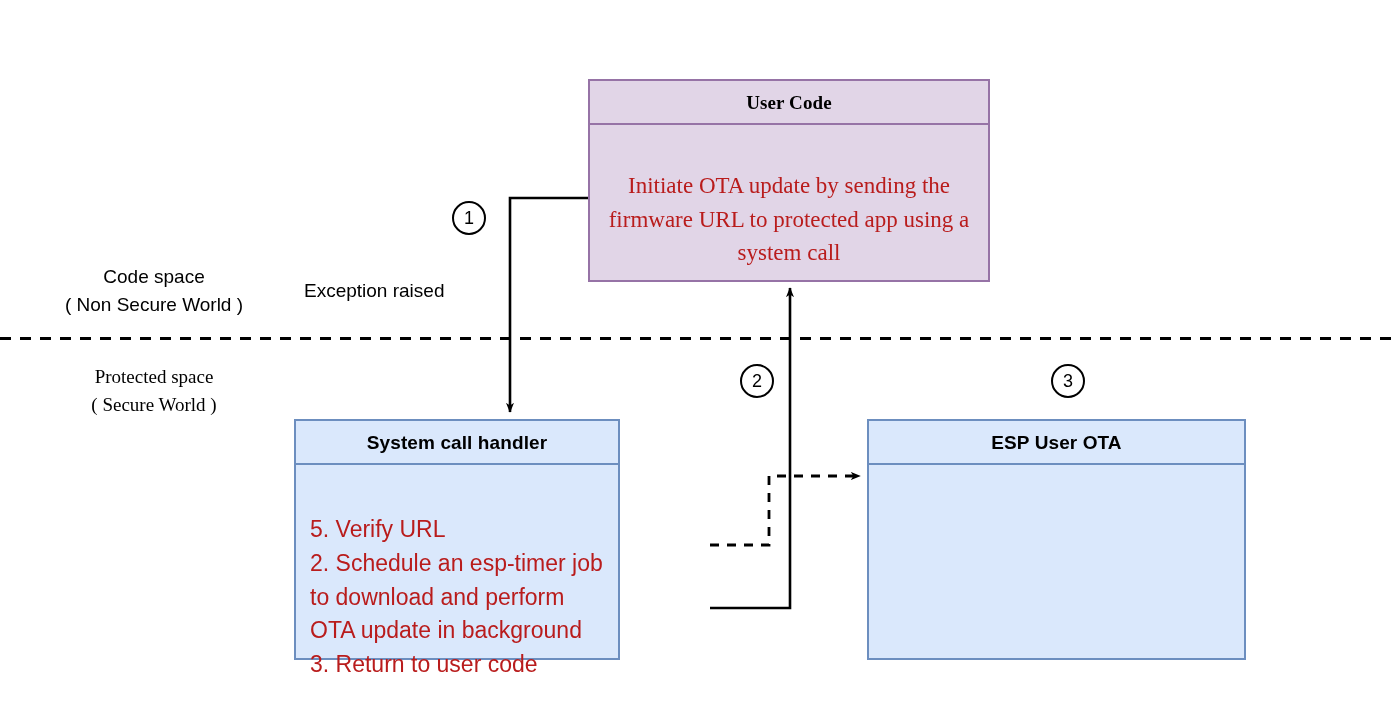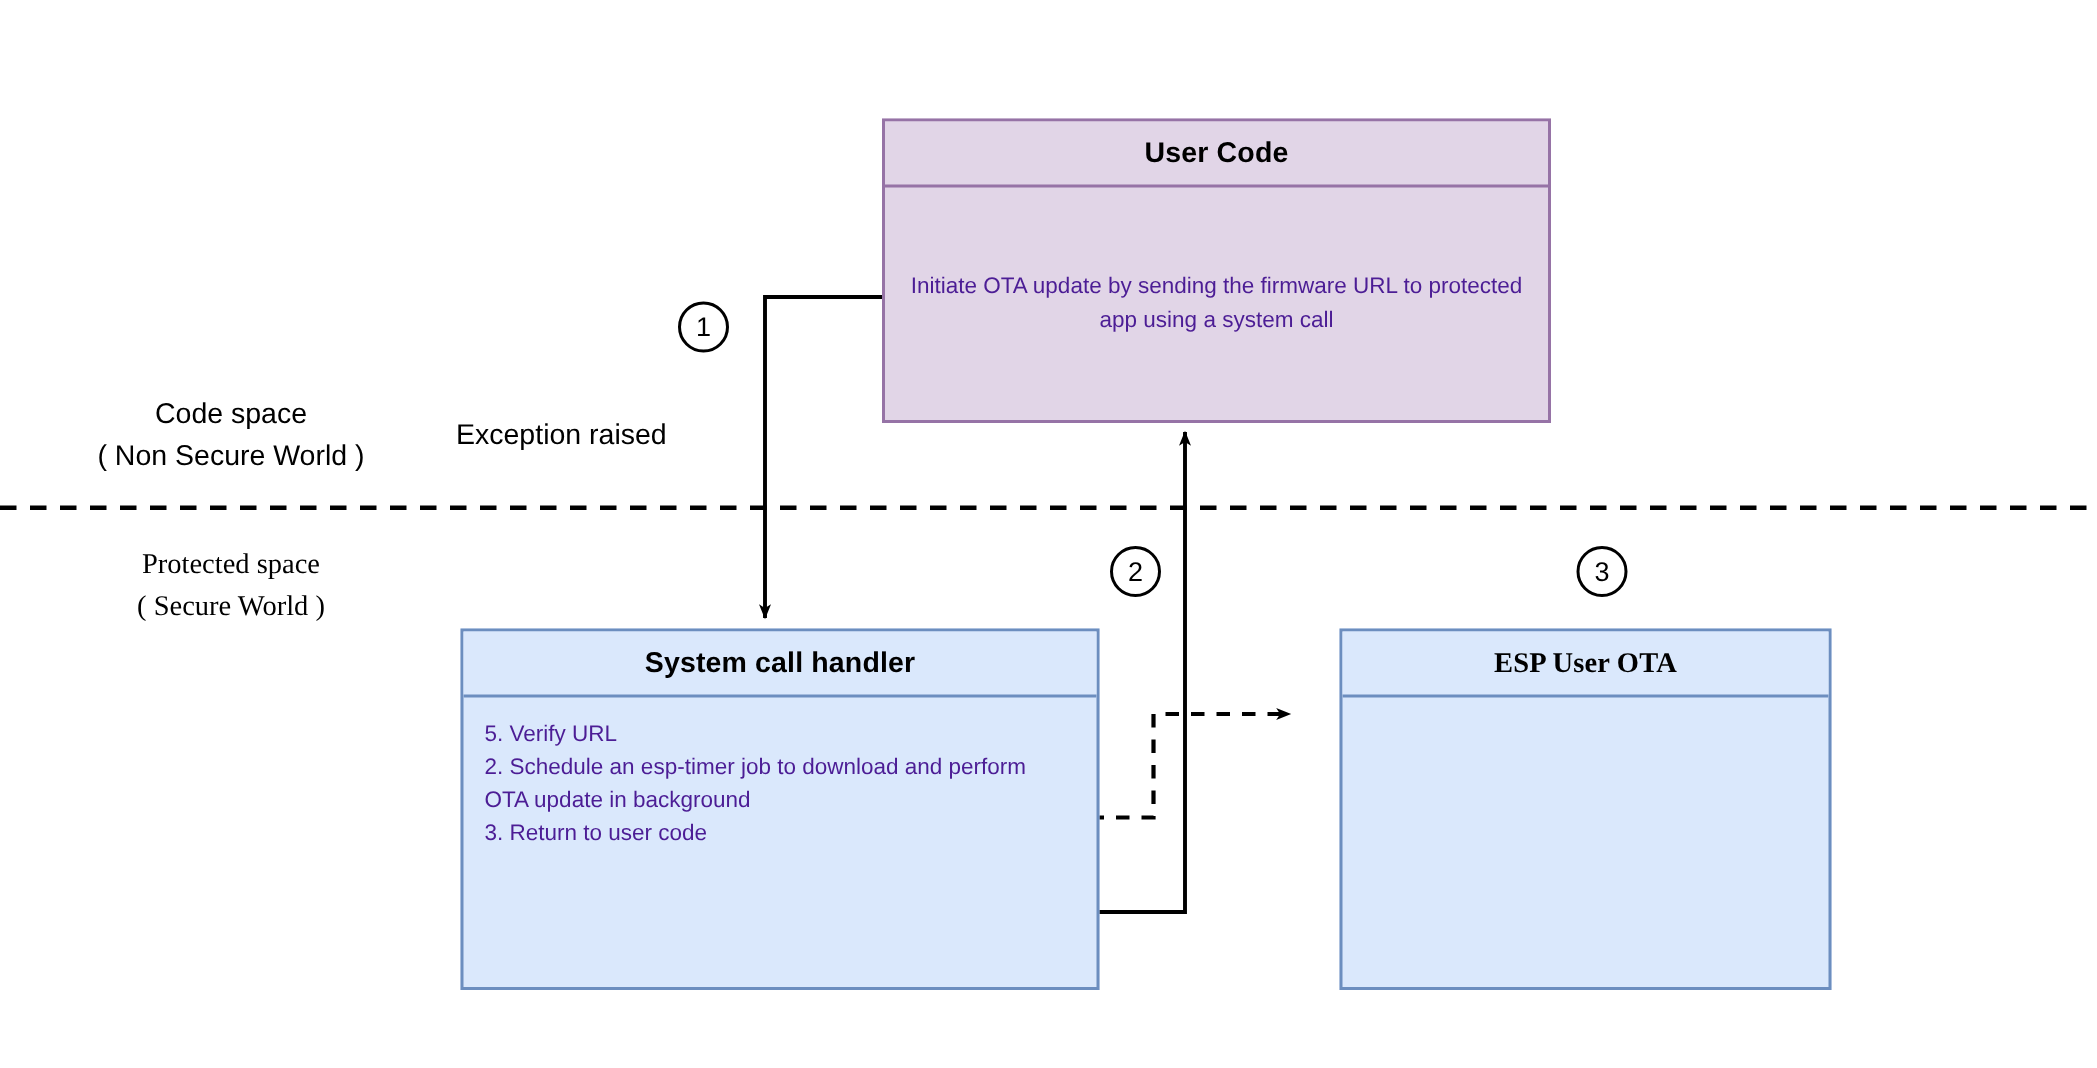--- a/index.html
+++ b/index.html
@@ -41,38 +41,39 @@
     background: #dae8fc;
     letter-spacing: .1px;
   }
   .node.purple .node-title {
     border-bottom-color: #9673a6;
     background: #e1d5e7;
   }
   .node-body {
     flex: 1;
     box-sizing: border-box;
-    font-size: 15px;
-    color: #4c1d95;
+    font-size: 23px;
+    color: #b91c1c;
     line-height: 1.47;
     white-space: pre-line;
     padding: 14px 14px 8px 14px;
+    margin-top: 34px;
   }
   .node-body.centered {
     display: flex;
     align-items: center;
     justify-content: center;
     text-align: center;
     padding: 6px 8px;
   }
 
   
-  #user-code       { left: 588px; top: 79px;  width: 446px; height: 203px; }
-  #syscall-handler { left: 307px; top: 419px; width: 426px; height: 241px; }
-  #esp-user-ota    { left: 893px; top: 419px; width: 328px; height: 241px; font-family: Liberation Serif, serif; }
+  #user-code       { left: 588px; top: 79px;  width: 402px; height: 203px; font-family: Liberation Serif, serif; }
+  #syscall-handler { left: 294px; top: 419px; width: 326px; height: 241px; }
+  #esp-user-ota    { left: 867px; top: 419px; width: 379px; height: 241px; }
 
   
   .label {
     position: absolute;
     font-size: 19px;
     color: #000000;
     line-height: 1.45;
     white-space: pre-line;
     text-align: center;
   }

